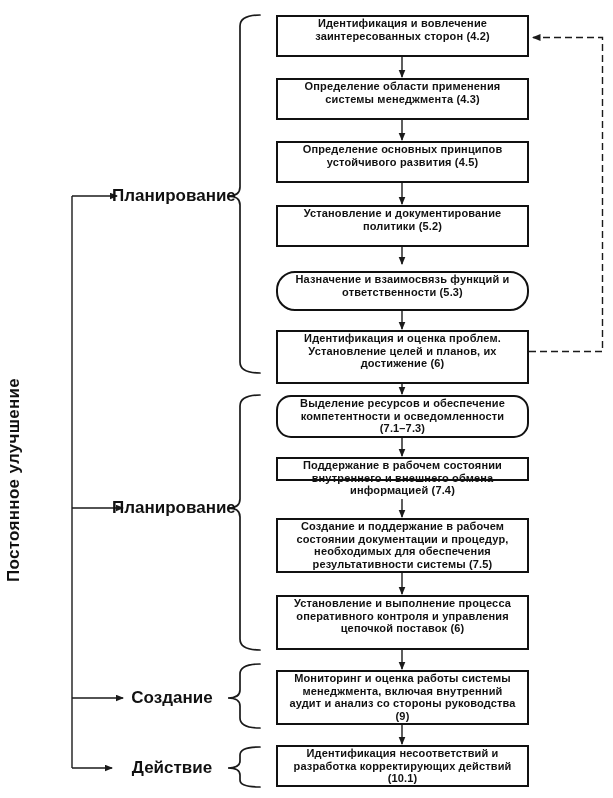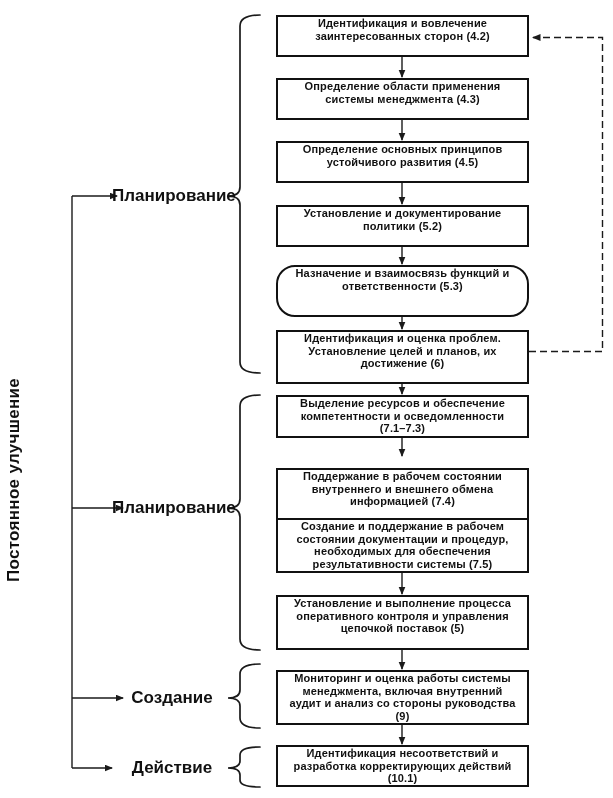--- a/index.html
+++ b/index.html
@@ -119,49 +119,49 @@
 системы менеджмента (4.3)</div>
   </div>
   <div class="box" style="top:141px;height:42px;">
     <div class="box-text">Определение основных принципов
 устойчивого развития (4.5)</div>
   </div>
   <div class="box" style="top:205px;height:42px;">
     <div class="box-text">Установление и документирование
 политики (5.2)</div>
   </div>
-  <div class="box" style="top:265px;height:52px;border-radius:19px;">
+  <div class="box" style="top:271px;height:40px;border-radius:19px;">
     <div class="box-text">Назначение и взаимосвязь функций и
 ответственности (5.3)</div>
   </div>
   <div class="box" style="top:330px;height:54px;">
     <div class="box-text">Идентификация и оценка проблем.
 Установление целей и планов, их
 достижение (6)</div>
   </div>
-  <div class="box" style="top:395px;height:43px;">
+  <div class="box" style="top:395px;height:43px;border-radius:15px;">
     <div class="box-text">Выделение ресурсов и обеспечение
 компетентности и осведомленности
 (7.1–7.3)</div>
   </div>
-  <div class="box" style="top:468px;height:56px;">
+  <div class="box" style="top:457px;height:24px;">
     <div class="box-text">Поддержание в рабочем состоянии
 внутреннего и внешнего обмена
 информацией (7.4)</div>
   </div>
   <div class="box" style="top:518px;height:55px;">
     <div class="box-text">Создание и поддержание в рабочем
 состоянии документации и процедур,
 необходимых для обеспечения
 результативности системы (7.5)</div>
   </div>
   <div class="box" style="top:595px;height:55px;">
     <div class="box-text">Установление и выполнение процесса
 оперативного контроля и управления
-цепочкой поставок (5)</div>
+цепочкой поставок (6)</div>
   </div>
   <div class="box" style="top:670px;height:55px;">
     <div class="box-text">Мониторинг и оценка работы системы
 менеджмента, включая внутренний
 аудит и анализ со стороны руководства
 (9)</div>
   </div>
   <div class="box" style="top:745px;height:42px;">
     <div class="box-text">Идентификация несоответствий и
 разработка корректирующих действий

